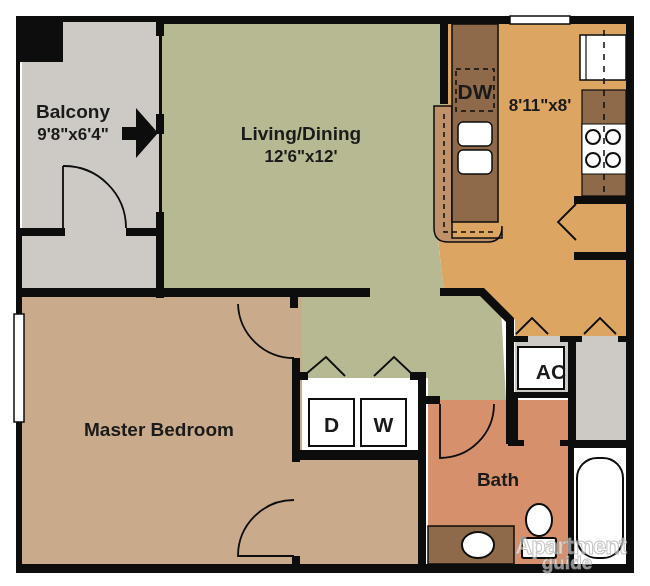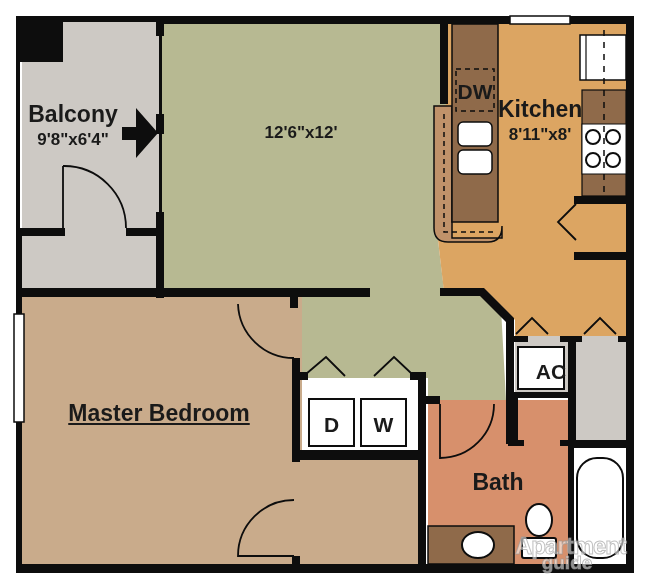--- a/index.html
+++ b/index.html
@@ -1,19 +1,19 @@
 <!DOCTYPE html>
 <html><head>
   <meta charset="utf-8">
   <style>
     html, body { margin: 0; padding: 0; background: #ffffff; }
     body { width: 650px; height: 586px; overflow: hidden; position: relative; font-family: "Liberation Sans", sans-serif; }
     #plan { position: absolute; left: 0; top: 0; width: 650px; height: 586px; }
     .label { position: absolute; font-family: "Liberation Sans", sans-serif; font-weight: bold; color: #1a1a1a; text-align: center; line-height: 1.25; white-space: nowrap; }
-    .room-name { font-size: 23px; display: block; }
+    .room-name { font-size: 19px; display: block; }
     .room-dim { font-size: 17px; display: block; }
     .fixture-label { position: absolute; font-family: "Liberation Sans", sans-serif; font-weight: bold; color: #1a1a1a; font-size: 21px; text-align: center; }
     .watermark { position: absolute; font-family: "Liberation Sans", sans-serif; font-weight: bold; color: rgba(255,255,255,0.55); -webkit-text-stroke: 1px rgba(150,150,150,0.6); text-align: center; line-height: 0.8; }
     .wm-top { font-size: 24px; display: block; letter-spacing: -1px; padding-left: 7px; }
     .wm-bot { font-size: 19px; display: block; }
   </style>
 </head>
 <body>
 
 <svg id="plan" viewBox="0 0 650 586" xmlns="http://www.w3.org/2000/svg">
@@ -158,29 +158,29 @@
     <rect x="577" y="458" width="46" height="100" rx="20" fill="#ffffff" stroke="#0d0d0d" stroke-width="2"></rect>
   </g>
 </svg>
 
 <div class="label" style="left:22px; top:100px; width:102px;">
   <span class="room-name">Balcony</span>
   <span class="room-dim">9'8"x6'4"</span>
 </div>
 
 <div class="label" style="left:226px; top:122px; width:150px;">
+  <span class="room-name">Living/Dining</span>
   <span class="room-dim">12'6"x12'</span>
 </div>
 
 <div class="label" style="left:498px; top:95px; width:84px;">
-  <span class="room-name">Kitchen</span>
   <span class="room-dim">8'11"x8'</span>
 </div>
 
-<div class="label" style="left:66px; top:399px; width:186px;text-decoration:underline;">
+<div class="label" style="left:66px; top:418px; width:186px;">
   <span class="room-name">Master Bedroom</span>
 </div>
 
 <div class="label" style="left:466px; top:468px; width:64px;">
   <span class="room-name">Bath</span>
 </div>
 
 <div class="fixture-label" style="left:456px; top:80px; width:38px;">DW</div>
 <div class="fixture-label" style="left:309px; top:413px; width:45px;">D</div>
 <div class="fixture-label" style="left:361px; top:413px; width:45px;">W</div>

